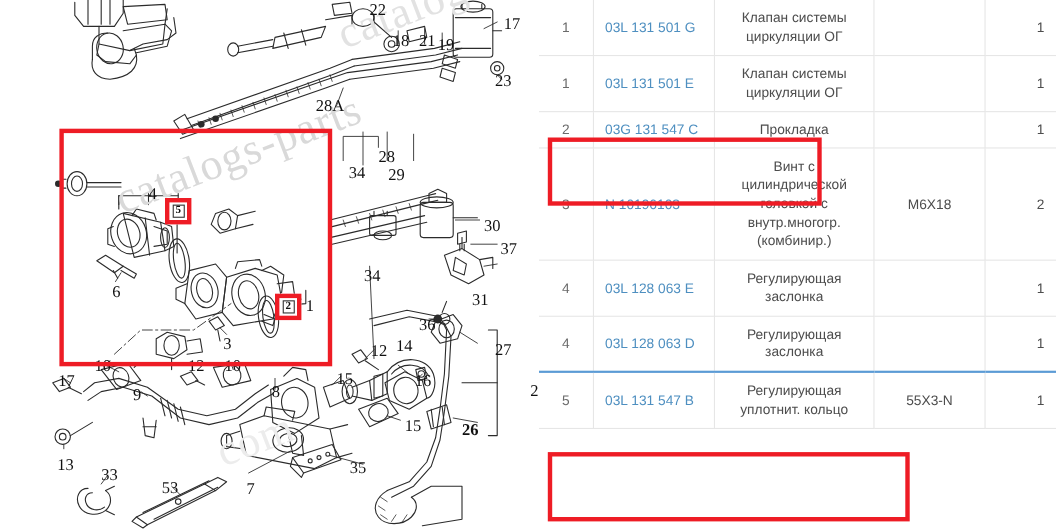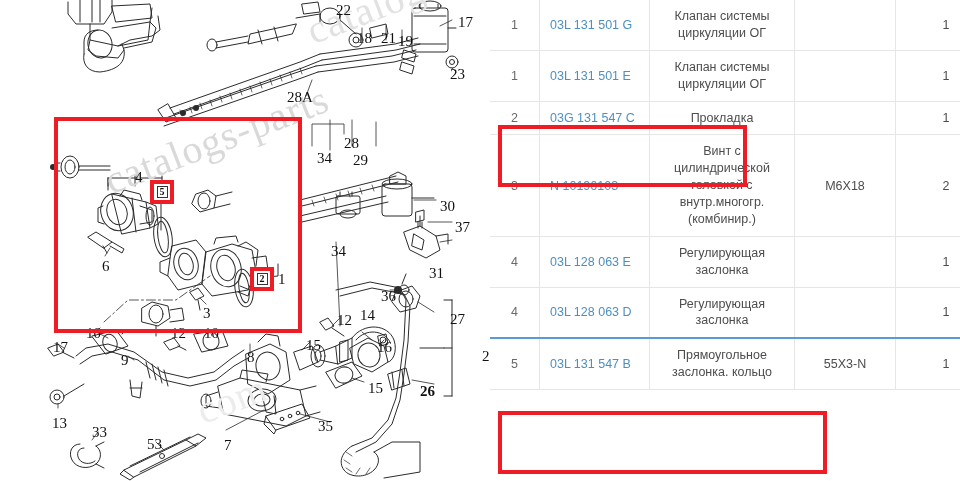--- a/index.html
+++ b/index.html
@@ -456,21 +456,21 @@
           <tr>
             <td class="c-pos">4</td>
             <td class="c-part"><a class="partlink" href="#">03L 128 063 D</a></td>
             <td class="c-desc">Регулирующая заслонка</td>
             <td class="c-size"></td>
             <td class="c-qty">1</td>
           </tr>
           <tr class="row-lastsel">
             <td class="c-pos">5</td>
             <td class="c-part"><a class="partlink" href="#">03L 131 547 B</a></td>
-            <td class="c-desc">Прямоугольное заслонка. кольцо</td>
+            <td class="c-desc">Регулирующая уплотнит. кольцо</td>
             <td class="c-size">55X3-N</td>
             <td class="c-qty">1</td>
           </tr>
         </tbody>
     </table>
 
     <div class="row-box" id="box-row2"></div>
     <div class="row-box" id="box-row5"></div>
   </div>
 

